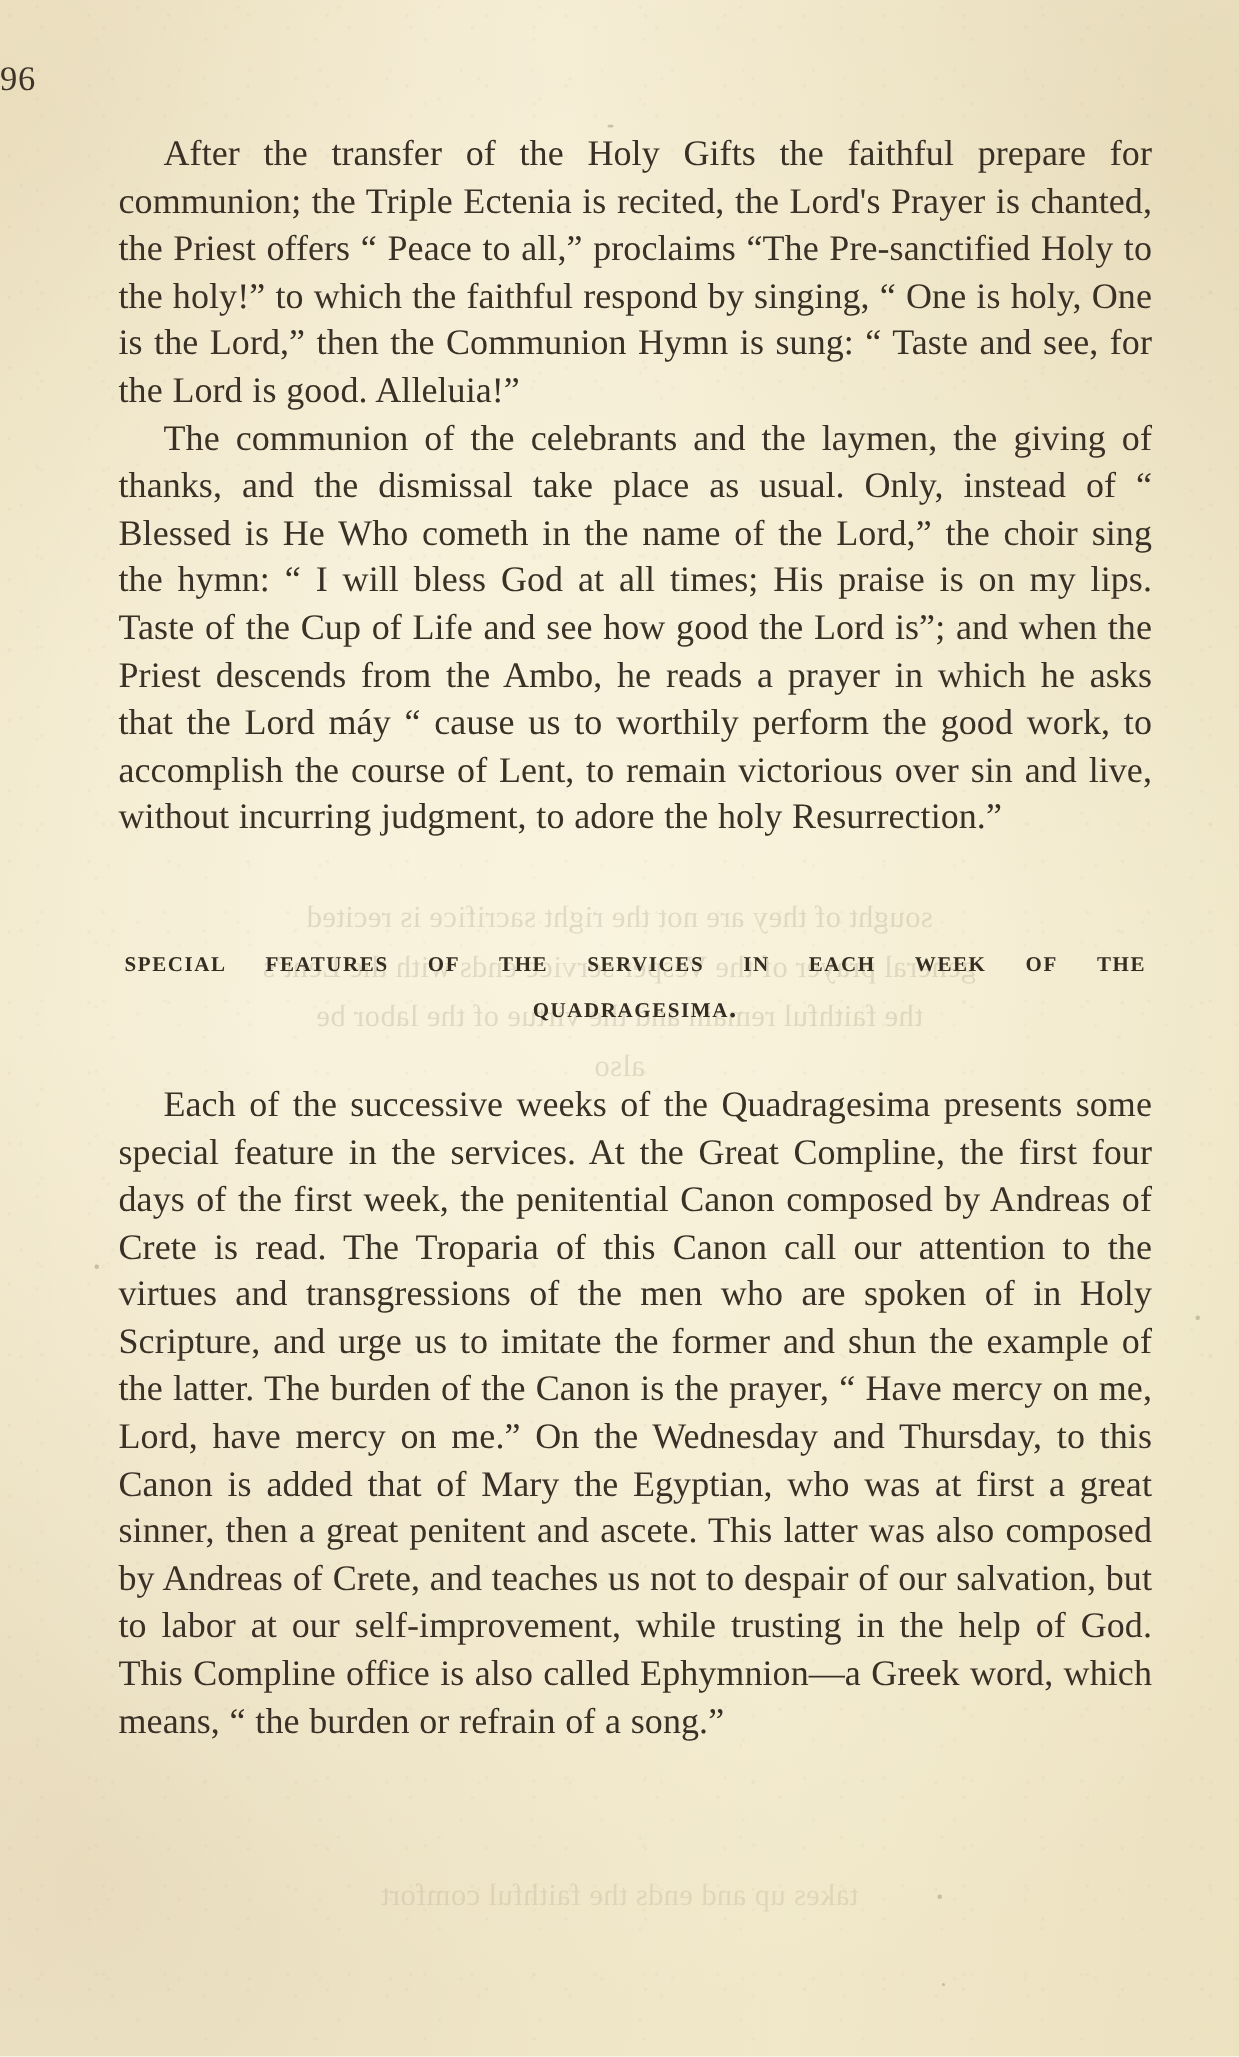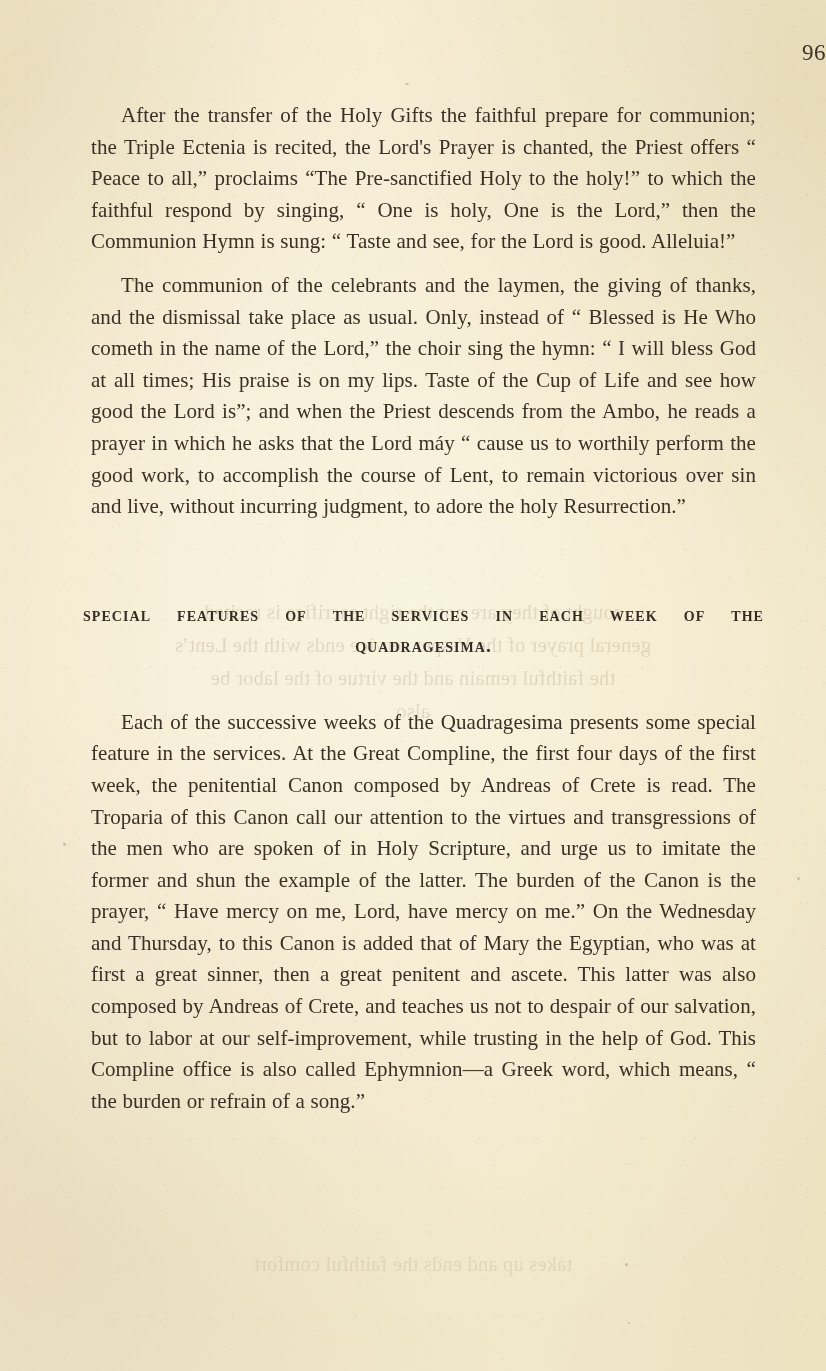--- a/index.html
+++ b/index.html
@@ -62,37 +62,37 @@
   }
   #showthrough-upper { top: 596px; }
   #showthrough-lower { top: 1248px; opacity: 0.13; }
 
   
   .folio {
     position: absolute;
     top: 40px;
     left: 0;
     right: 0;
-    text-align: right;
+    text-align: left;
     font-size: 23px;
     letter-spacing: 0.5px;
     color: #3d3329;
   }
 
   
   .column {
     position: absolute;
     left: 79px;
     top: 88px;
     width: 689px;
   }
 
   p.body {
-    margin: 12px;
-    font-size: 21px;
+    margin: 0;
+    font-size: 24px;
     line-height: 31.6px;
     text-align: justify;
     text-align-last: left;
     text-indent: 30px;
     color: #3a3026;
     letter-spacing: 0.05px;
     word-spacing: 0.4px;
   }
 
   .ital { }

